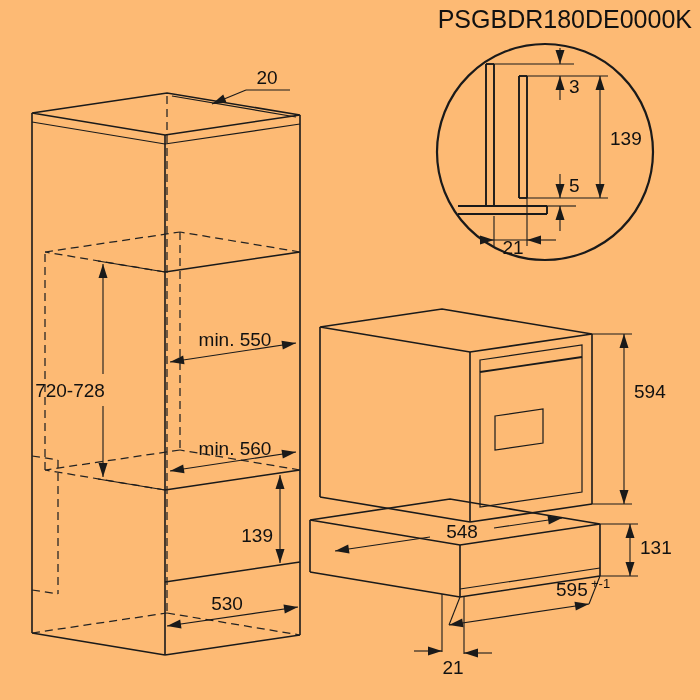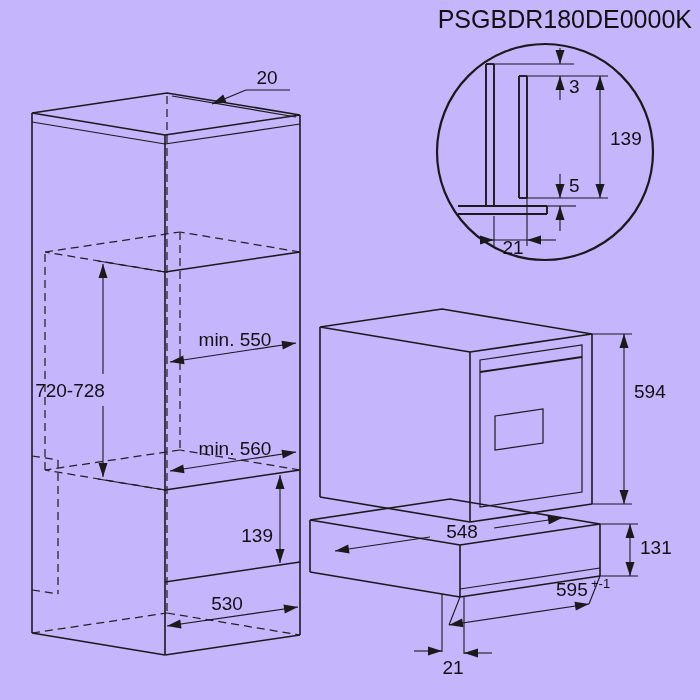--- a/index.html
+++ b/index.html
@@ -1,16 +1,16 @@
 <!DOCTYPE html>
 <html><head>
 <meta charset="utf-8">
 <style>
   html,body{margin:0;padding:0;background:#fff;}
-  #stage{width:700px;height:700px;position:relative;background:#c4b5fd;overflow:hidden;}
+  #stage{width:700px;height:700px;position:relative;background:#fdba74;overflow:hidden;}
   svg{display:block;}
   .ln{stroke:#1a1a1a;stroke-width:1.6;fill:none;}
   .thin{stroke:#1a1a1a;stroke-width:1.2;fill:none;}
   .thick{stroke:#1a1a1a;stroke-width:1.9;fill:none;}
   .dash{stroke:#222;stroke-width:1.25;fill:none;stroke-dasharray:8 5;}
   .dim{stroke:#1a1a1a;stroke-width:1.1;fill:none;}
   text{font-family:"Liberation Sans", sans-serif;fill:#111;}
   .t25{font-size:25px;}
   .t19{font-size:19px;}
   .t13{font-size:13px;}

